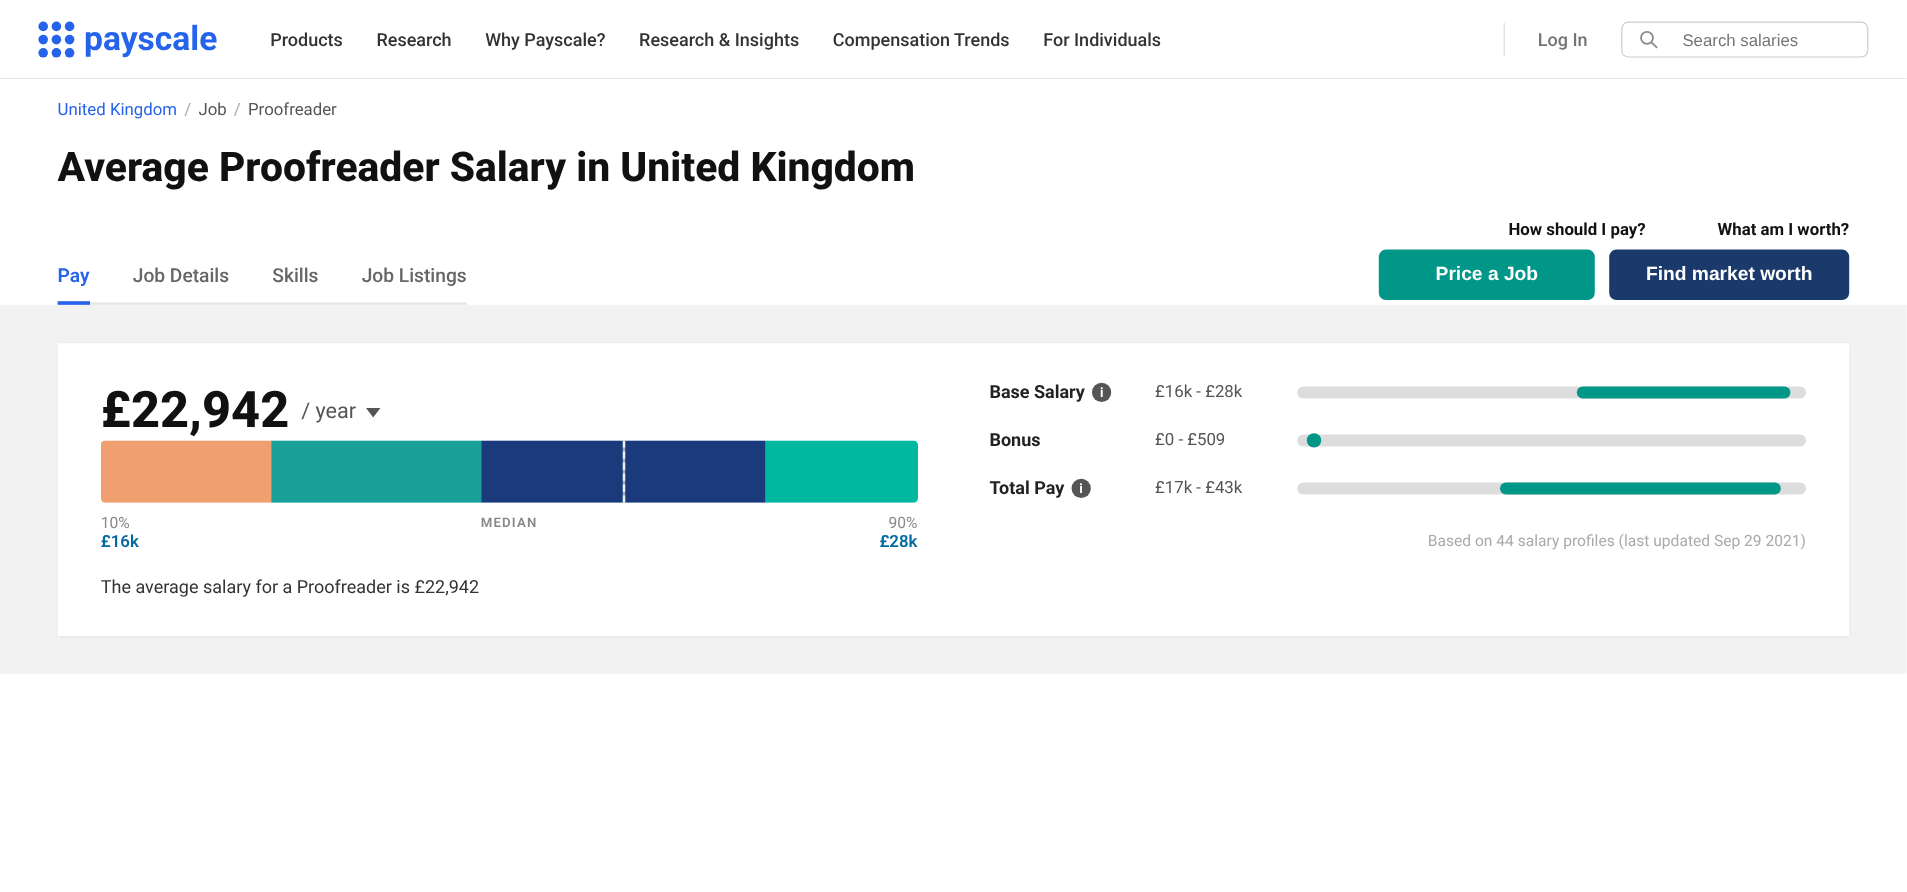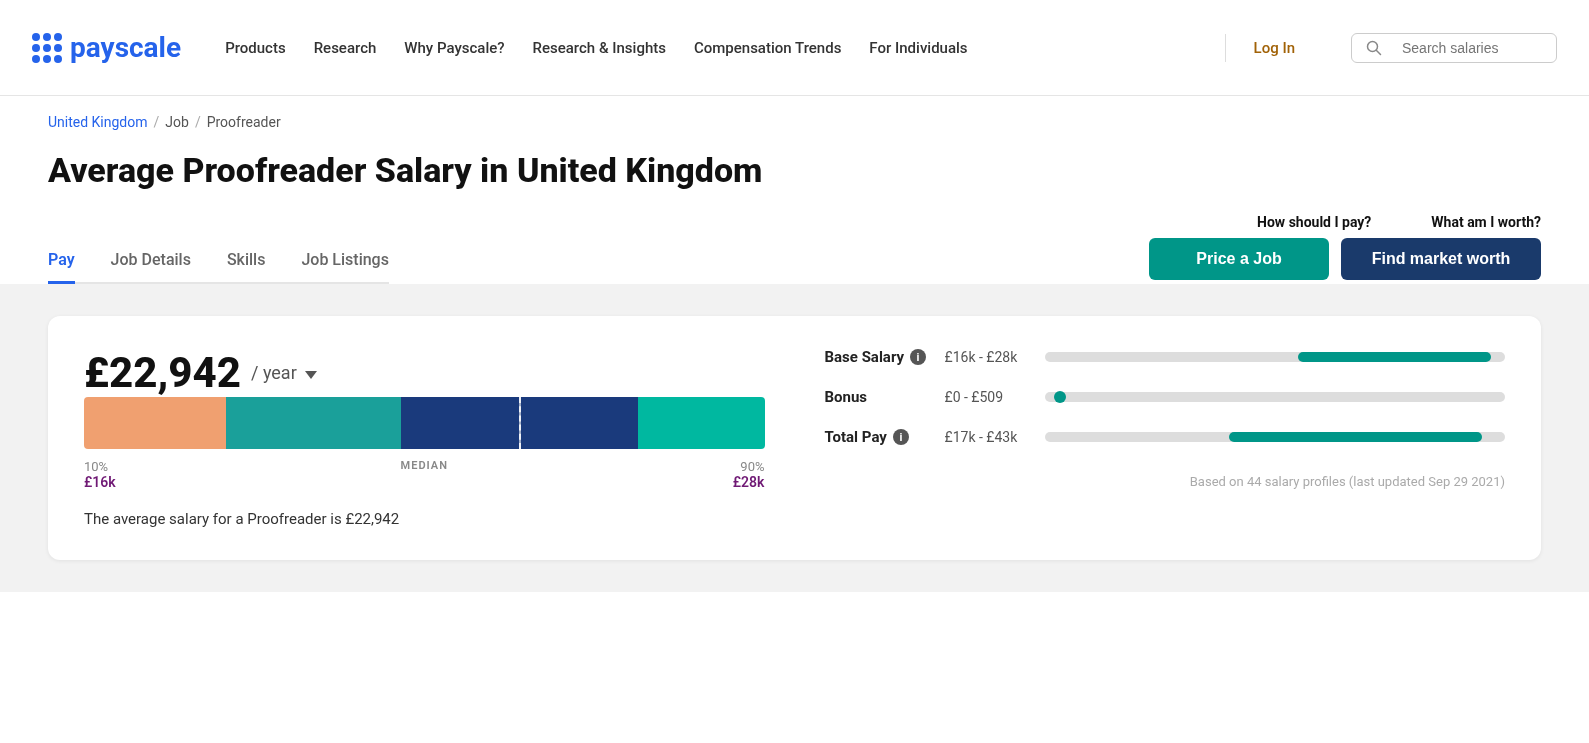--- a/index.html
+++ b/index.html
@@ -3,21 +3,21 @@
   <meta charset="utf-8">
   <style>
     * { box-sizing: border-box; margin: 0; padding: 0; }
     body { font-family: -apple-system, BlinkMacSystemFont, 'Segoe UI', Roboto, sans-serif; background: #fff; color: #333; }
 
     
     .navbar {
       display: flex;
       align-items: center;
       padding: 0 32px;
-      height: 96px;
+      height: 66px;
       border-bottom: 1px solid #e5e5e5;
       background: #fff;
       gap: 28px;
     }
     .logo {
       display: flex;
       align-items: center;
       gap: 8px;
       margin-right: 16px;
       text-decoration: none;
@@ -44,32 +44,31 @@
       color: #333;
       text-decoration: none;
       font-weight: 500;
       cursor: pointer;
       white-space: nowrap;
     }
     .nav-spacer { flex: 1; }
     .nav-login {
       font-size: 15px;
       font-weight: 500;
-      color: #a16207;
+      color: #737373;
       cursor: pointer;
     }
     .search-bar {
       display: flex;
       align-items: center;
       border: 1.5px solid #ccc;
       border-radius: 6px;
       padding: 6px 14px;
       gap: 20px;
       min-width: 200px;
-      margin-left: 28px;
     }
     .search-icon-svg { color: #888; }
     .search-input {
       border: none;
       outline: none;
       font-size: 14px;
       color: #888;
       background: transparent;
       width: 140px;
     }
@@ -169,21 +168,21 @@
     }
 
     
     .content-area {
       background: #f2f2f2;
       padding: 32px 48px;
       min-height: 300px;
     }
     .salary-card {
       background: #fff;
-      border-radius: 12px;
+      border-radius: 0;
       padding: 32px 36px;
       box-shadow: 0 1px 4px rgba(0,0,0,0.07);
     }
     .salary-main {
       display: flex;
       justify-content: space-between;
       align-items: flex-start;
     }
     .salary-left { flex: 1; }
     .salary-amount {
@@ -254,21 +253,21 @@
       background: #00b8a0;
       flex: 1.6;
     }
     .bar-label-pct {
       font-size: 13px;
       color: #888;
     }
     .bar-label-val {
       font-size: 14px;
       font-weight: 600;
-      color: #701a75;
+      color: #0369a1;
     }
     .bar-label-median {
       font-size: 11px;
       letter-spacing: 1px;
       color: #888;
       text-transform: uppercase;
       font-weight: 600;
     }
     .bar-labels-row {
       display: flex;
@@ -288,20 +287,21 @@
     .salary-right {
       flex: 1;
       padding-left: 60px;
       display: flex;
       flex-direction: column;
       gap: 22px;
     }
     .stat-row {
       display: flex;
       align-items: center;
+      gap: 18px;
     }
     .stat-label {
       font-size: 15px;
       font-weight: 700;
       color: #222;
       min-width: 120px;
       display: flex;
       align-items: center;
       gap: 6px;
     }

